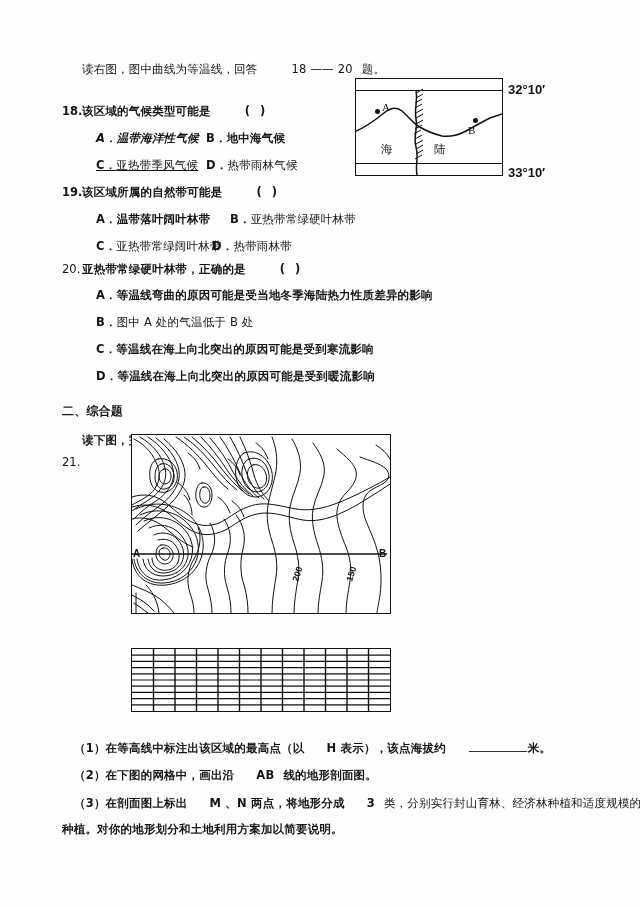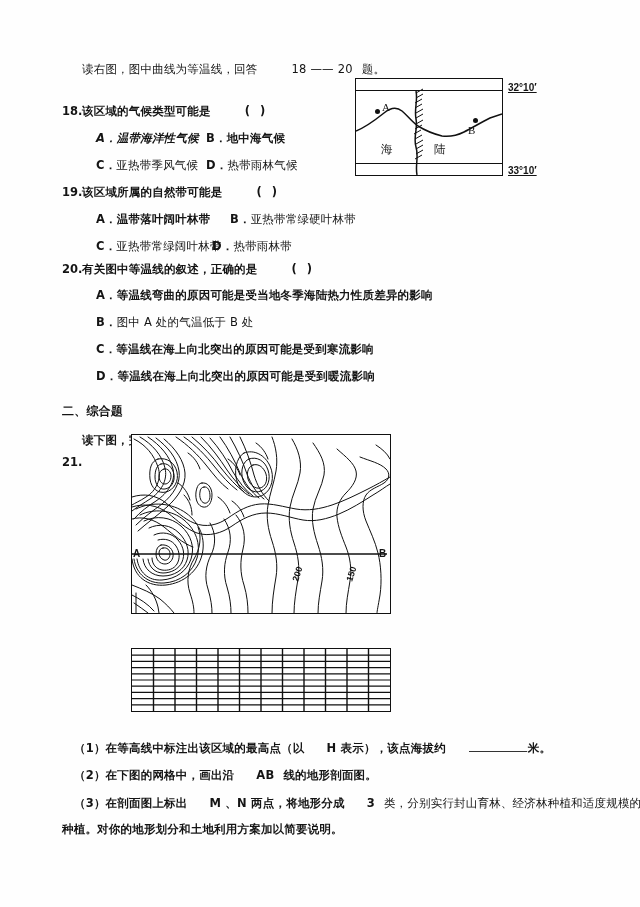--- a/index.html
+++ b/index.html
@@ -29,21 +29,21 @@
     white-space: nowrap;
     letter-spacing: 0.2px;
   }
   .b { font-weight: bold; }
   .qnum {
     position: absolute;
     font-size: 11.5px;
     font-weight: bold;
     line-height: 14px;
   }
-  .qnum.light { font-weight: bold; }
+  .qnum.light { font-weight: normal; }
   .opt-label { font-weight: bold; }
   .paren { font-weight: bold; letter-spacing: 3px; }
 
   
   .isofig {
     position: absolute;
     left: 355px;
     top: 78px;
     width: 148px;
     height: 98px;
@@ -69,25 +69,24 @@
     font-size: 11px;
     font-weight: normal;
     font-family: "Liberation Serif", serif;
   }
   .iso-cnlabel {
     position: absolute;
     font-size: 11.5px;
   }
   .coordlabel {
     position: absolute;
-    font-size: 10px;
+    font-size: 13px;
     font-weight: bold;
     font-family: "Liberation Sans", sans-serif;
     white-space: nowrap;
-    text-decoration: underline;
   }
 
   
   .contourfig {
     position: absolute;
     left: 131px;
     top: 434px;
     width: 260px;
     height: 180px;
     border: 1.3px solid #111;
@@ -142,21 +141,21 @@
   <div class="line b" style="left:82px; top:104px;">
     <span>该区域的气候类型可能是</span><span class="gap-md"></span><span class="paren">(        )</span>
   </div>
 
   <div class="line" style="left:96px; top:131px;font-style:italic;">
     <span class="opt-label">A．</span><span class="b">温带海洋性气候</span>
   </div>
   <div class="line" style="left:206px; top:131px;">
     <span class="opt-label">B．</span><span class="b">地中海气候</span>
   </div>
-  <div class="line" style="left:96px; top:158px;">
+  <div class="line" style="left:96px; top:158px;text-decoration:underline;">
     <span class="opt-label">C．</span><span>亚热带季风气候</span>
   </div>
   <div class="line" style="left:206px; top:158px;">
     <span class="opt-label">D．</span><span>热带雨林气候</span>
   </div>
 
   <div class="qnum" style="left:62px; top:185px;">19.</div>
   <div class="line b" style="left:82px; top:185px;">
     <span>该区域所属的自然带可能是</span><span class="gap-md"></span><span class="paren">(        )</span>
   </div>
@@ -169,21 +168,21 @@
   </div>
   <div class="line" style="left:96px; top:239px;">
     <span class="opt-label">C．</span><span>亚热带常绿阔叶林带</span>
   </div>
   <div class="line" style="left:212px; top:239px;">
     <span class="opt-label">D．</span><span>热带雨林带</span>
   </div>
 
   <div class="qnum light" style="left:62px; top:262px;">20.</div>
   <div class="line b" style="left:82px; top:262px;">
-    <span>有关图中等温线的叙述，正确的是</span><span class="gap-md"></span><span class="paren">(        )</span>
+    <span>亚热带常绿硬叶林带，正确的是</span><span class="gap-md"></span><span class="paren">(        )</span>
   </div>
 
   <div class="line" style="left:96px; top:288px;">
     <span class="opt-label">A．</span><span class="b">等温线弯曲的原因可能是受当地冬季海陆热力性质差异的影响</span>
   </div>
   <div class="line" style="left:96px; top:315px;">
     <span class="opt-label">B．</span><span>图中 A 处的气温低于  B 处</span>
   </div>
   <div class="line" style="left:96px; top:342px;">
     <span class="opt-label">C．</span><span class="b">等温线在海上向北突出的原因可能是受到寒流影响</span>

